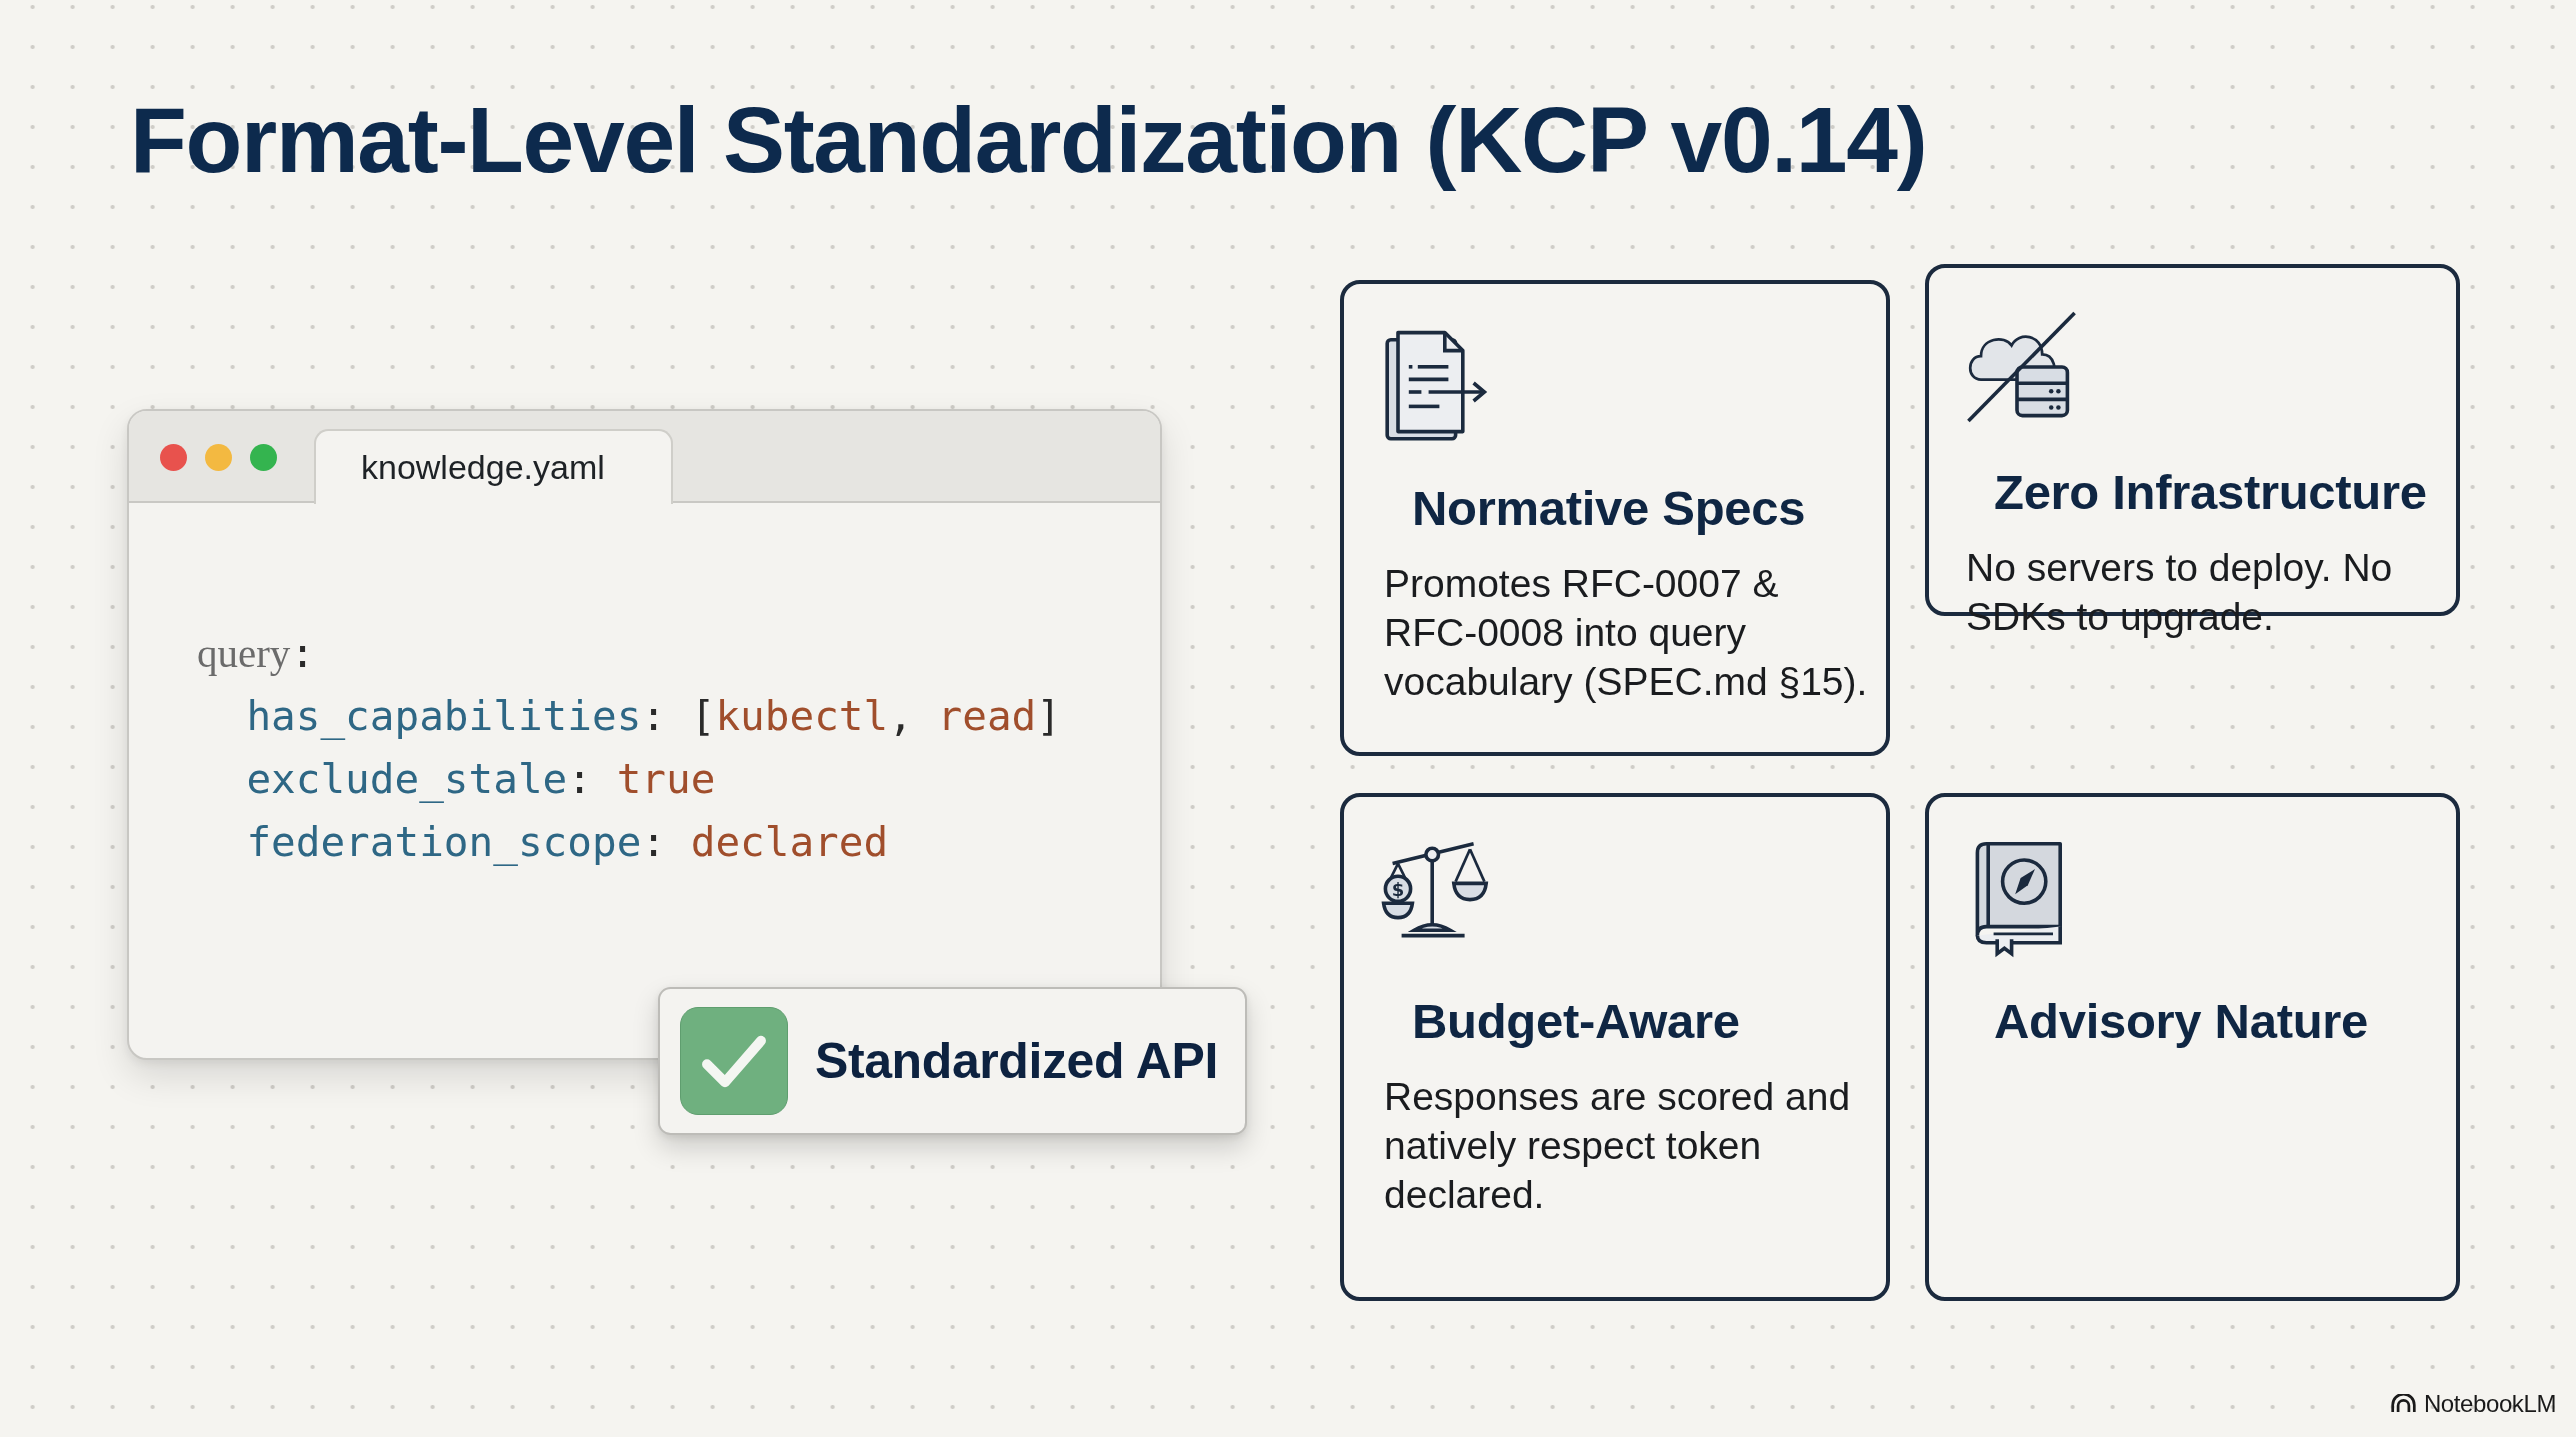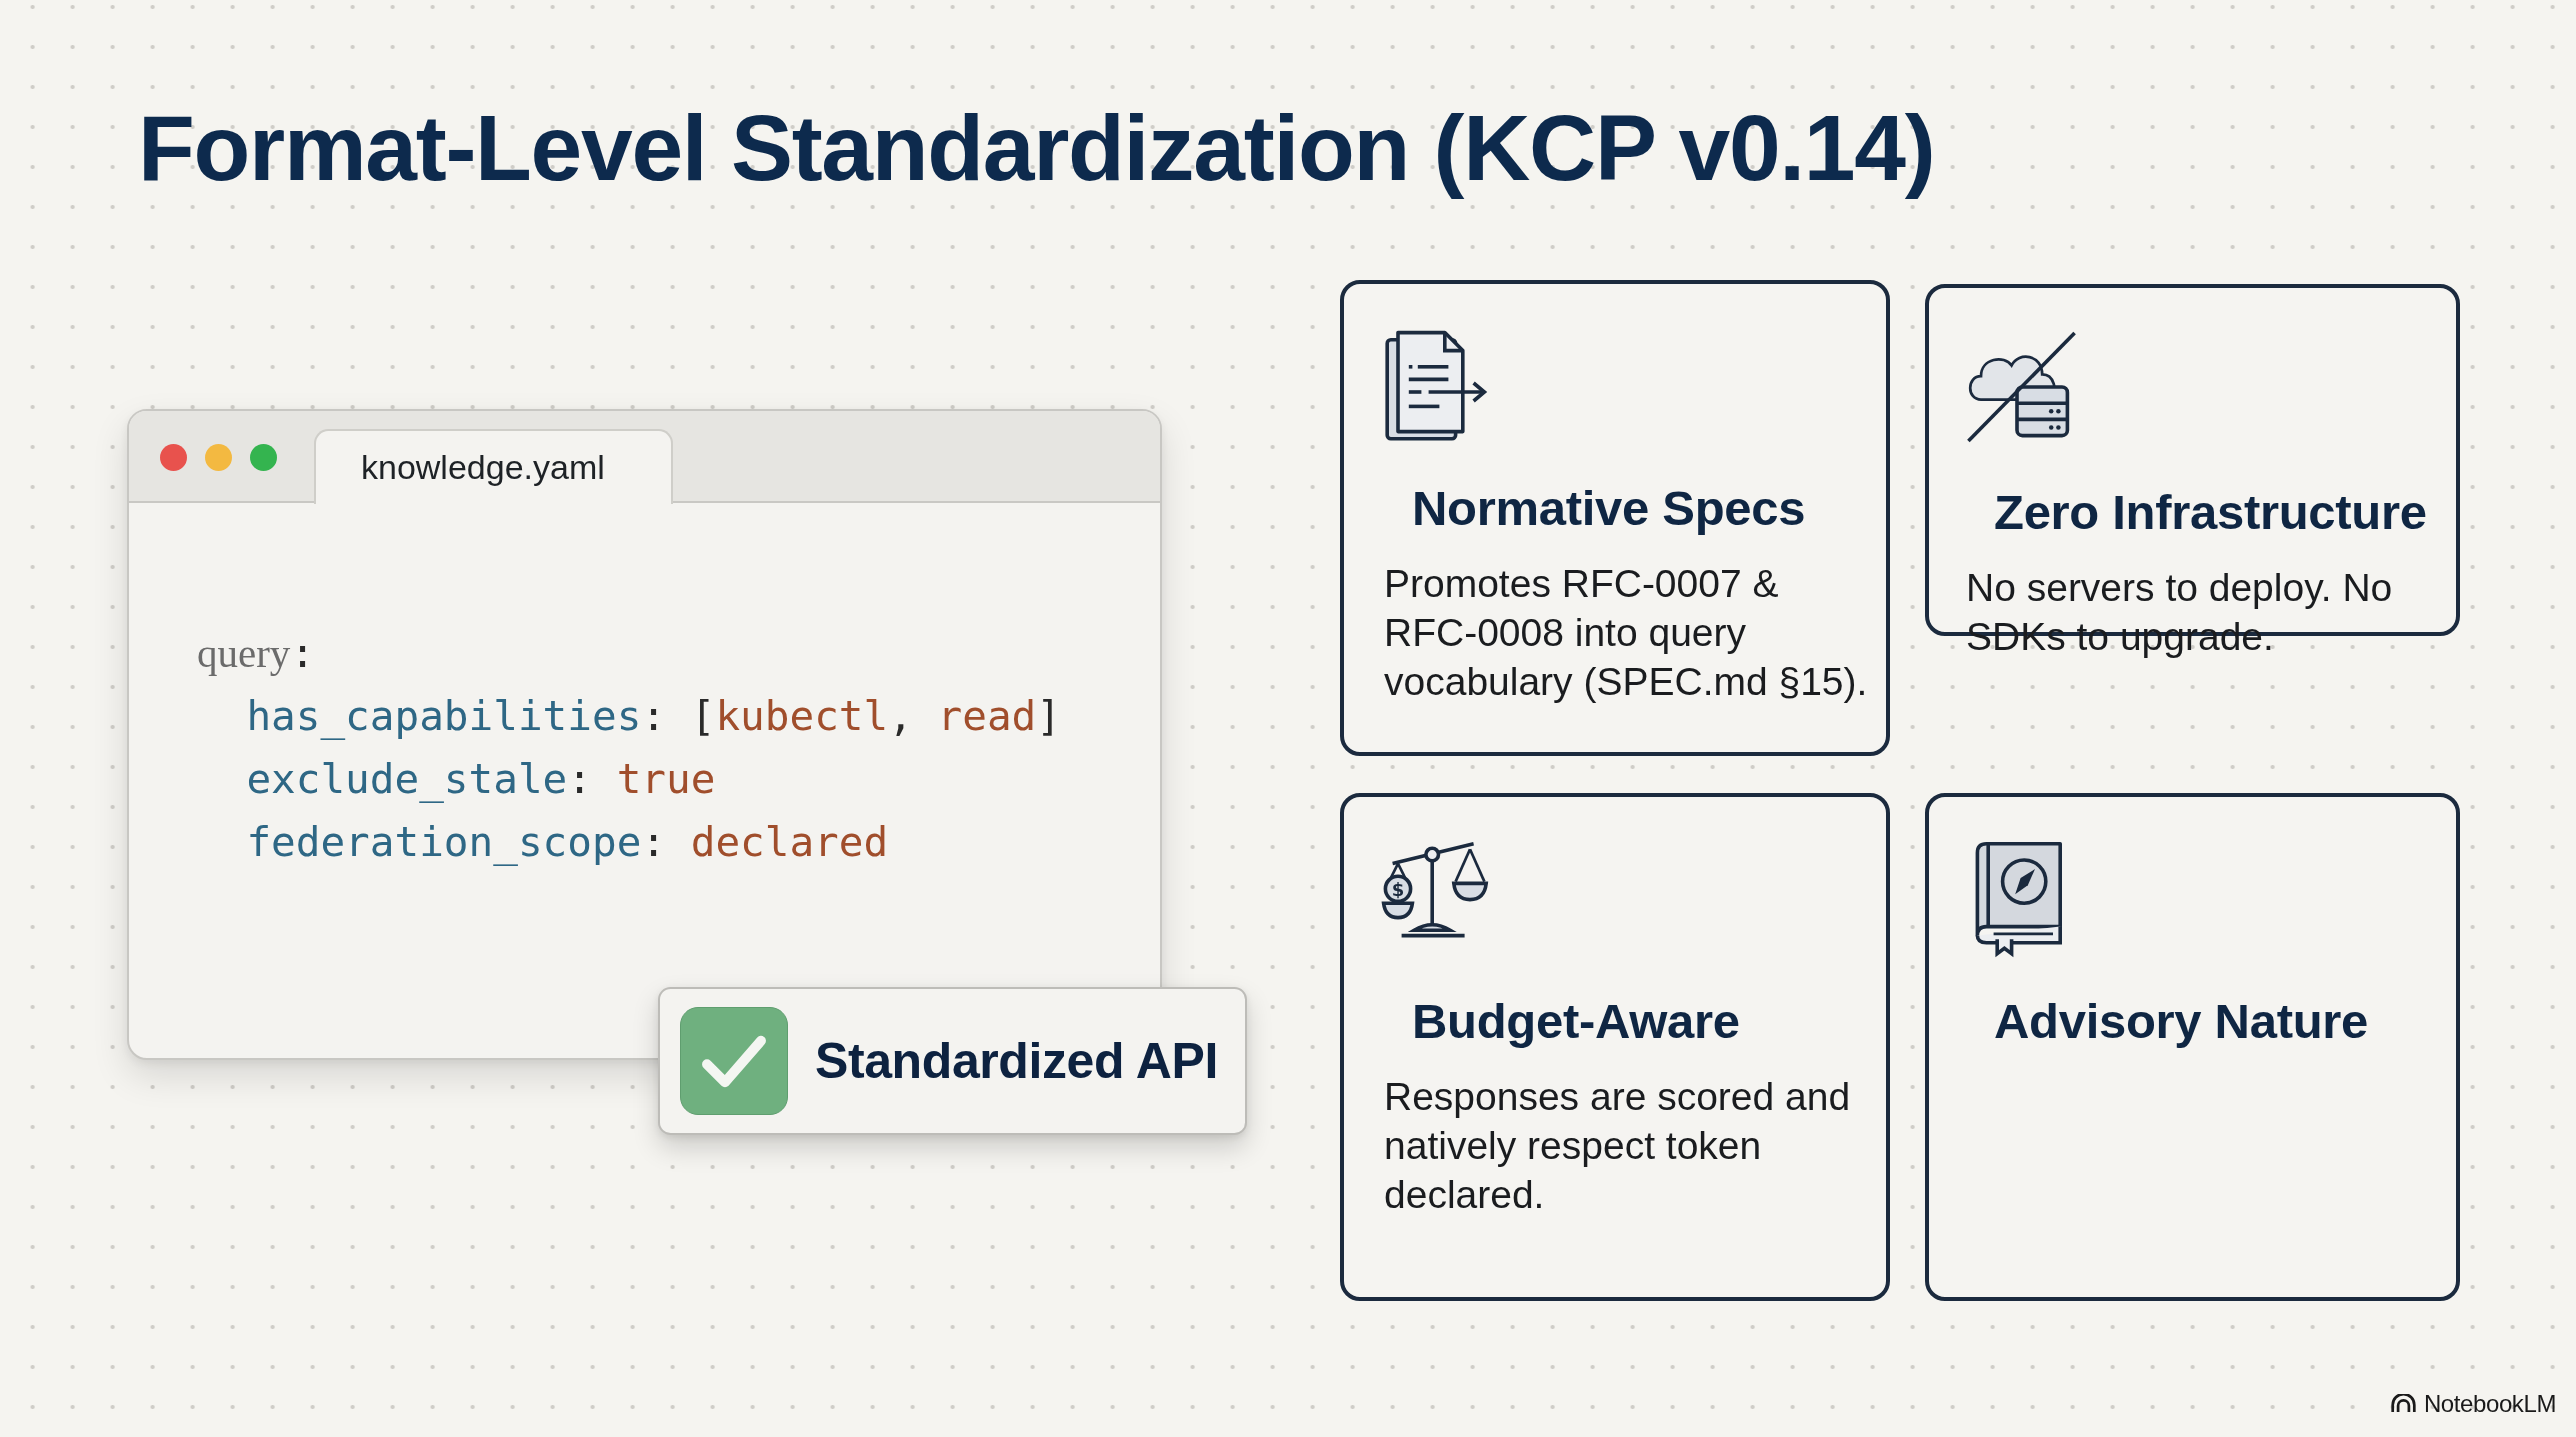--- a/index.html
+++ b/index.html
@@ -6,21 +6,21 @@
     body {
       width: 2576px; height: 1438px; overflow: hidden; position: relative;
       background-color: #f5f4f0;
       background-image: radial-gradient(circle, #cfcdc8 1.8px, transparent 2.3px);
       background-size: 40px 40px;
       background-position: 12.6px 27px;
       font-family: "Liberation Sans", sans-serif;
       color: #0f2440;
     }
     .title {
-      position: absolute; left: 126px; top: 83px; margin: 12px;
+      position: absolute; left: 126px; top: 83px; margin: 4px;
       font-size: 93px; font-weight: bold; letter-spacing: -1.3px;
       color: #0d2a4d; white-space: nowrap; line-height: 1.15;
     }
     
     .window {
       position: absolute; left: 127px; top: 409px; width: 1035px; height: 651px;
       background: #f4f3f0; border: 2.7px solid #c8c7c3; border-radius: 20px;
       box-sizing: border-box;
       box-shadow: 0 16px 36px rgba(0,0,0,0.12), 0 3.6px 9px rgba(0,0,0,0.06);
     }
@@ -75,21 +75,21 @@
     .card .icon { position: absolute; left: 36px; top: 36px; width: 126px; height: 126px; }
     .card .card-title {
       position: absolute; left: 40px; top: 196px; font-size: 49px; font-weight: bold;
       color: #0f2643; letter-spacing: -0.3px; white-space: nowrap; margin-left: 28px;
     }
     .card .card-desc {
       position: absolute; left: 40px; top: 275px; right: 18px;
       font-size: 39px; line-height: 49px; color: #1a1c1f;
     }
     .c1 { left: 1340px; top: 280px; width: 550px; height: 476px; }
-    .c2 { left: 1925px; top: 284px; width: 535px; height: 352px; }
+    .c2 { left: 1925px; top: 264px; width: 535px; height: 352px; }
     .c3 { left: 1340px; top: 793px; width: 550px; height: 508px; }
     .c4 { left: 1925px; top: 793px; width: 535px; height: 508px; }
     .c2 .icon, .c4 .icon { left: 34px; }
     .c2 .card-title, .c2 .card-desc, .c4 .card-title, .c4 .card-desc { left: 37px; }
     .c3 .card-title, .c4 .card-title { top: 196px; }
     .c3 .card-desc, .c4 .card-desc { top: 275px; }
     
     .watermark {
       position: absolute; right: 20px; bottom: 20px; display: flex; align-items: center;
       font-size: 24px; color: #1a1a1a; letter-spacing: -0.4px;

